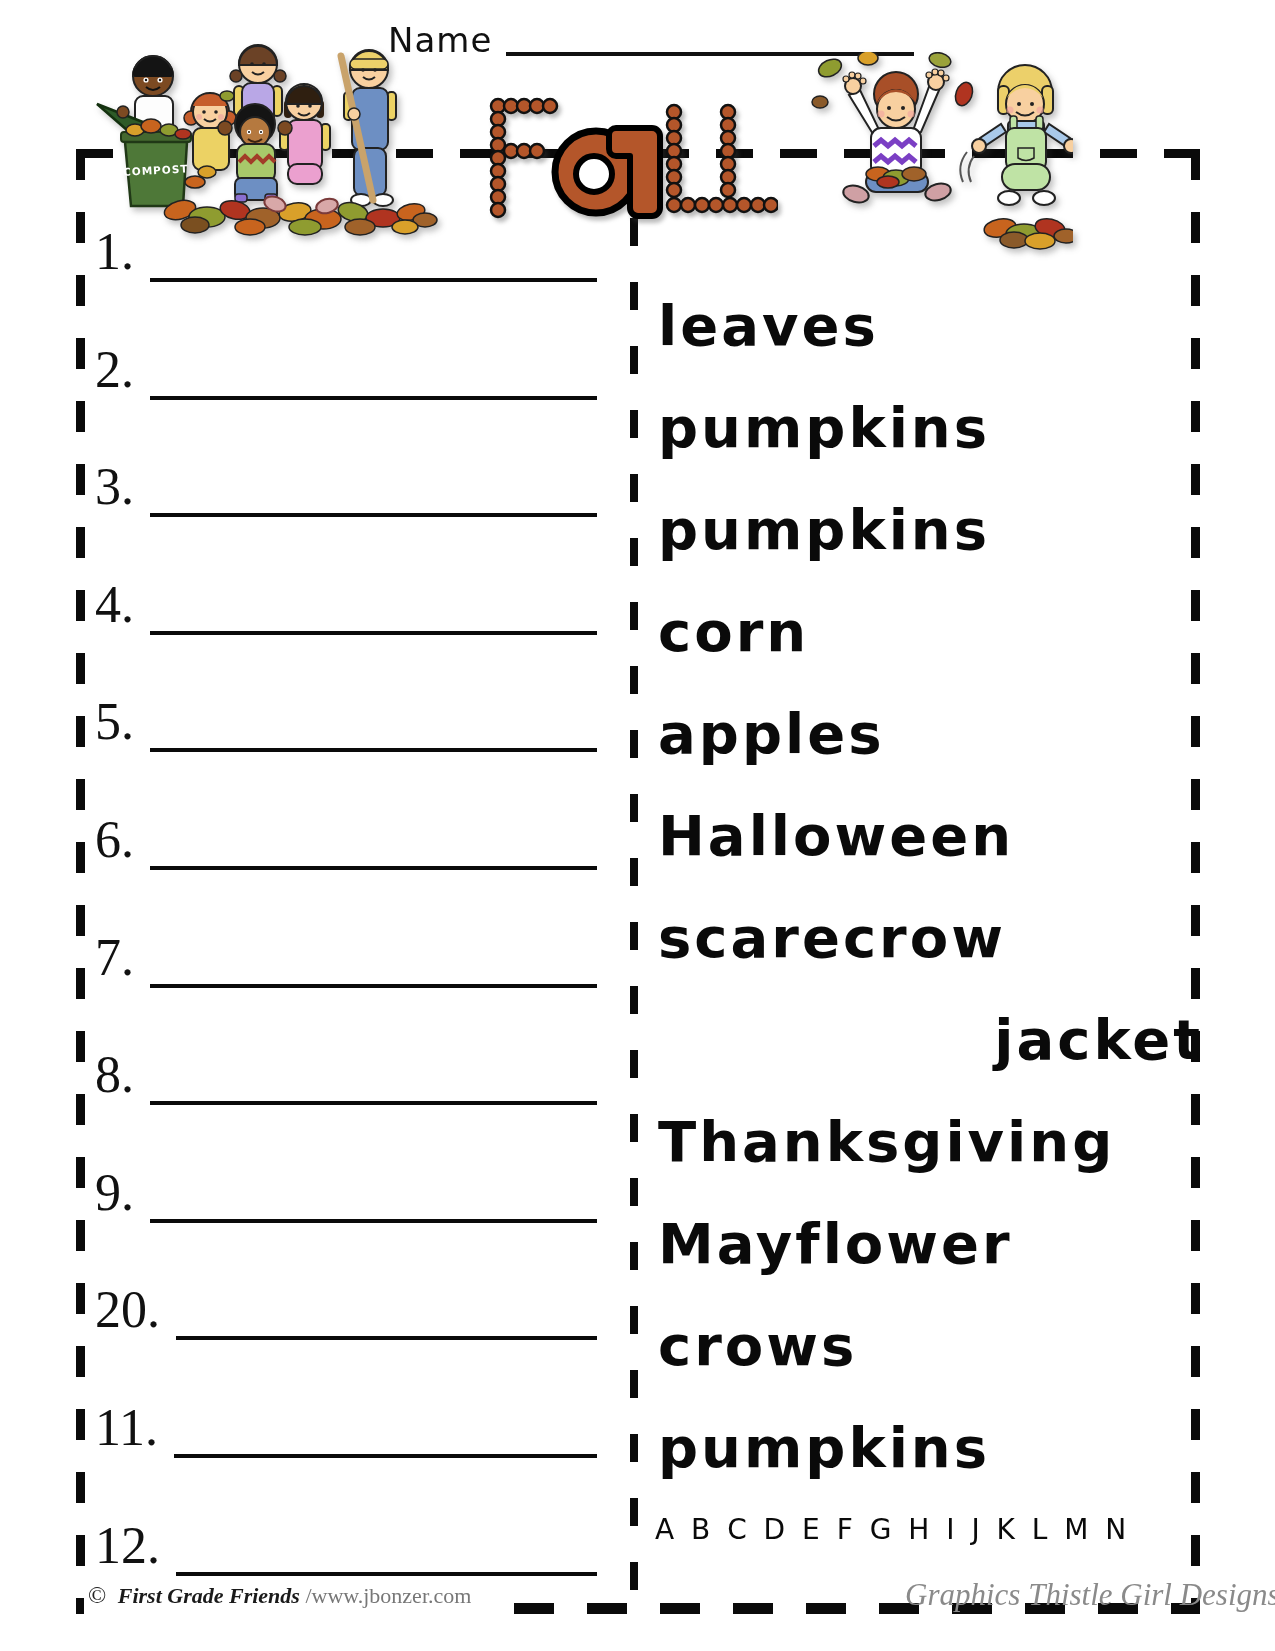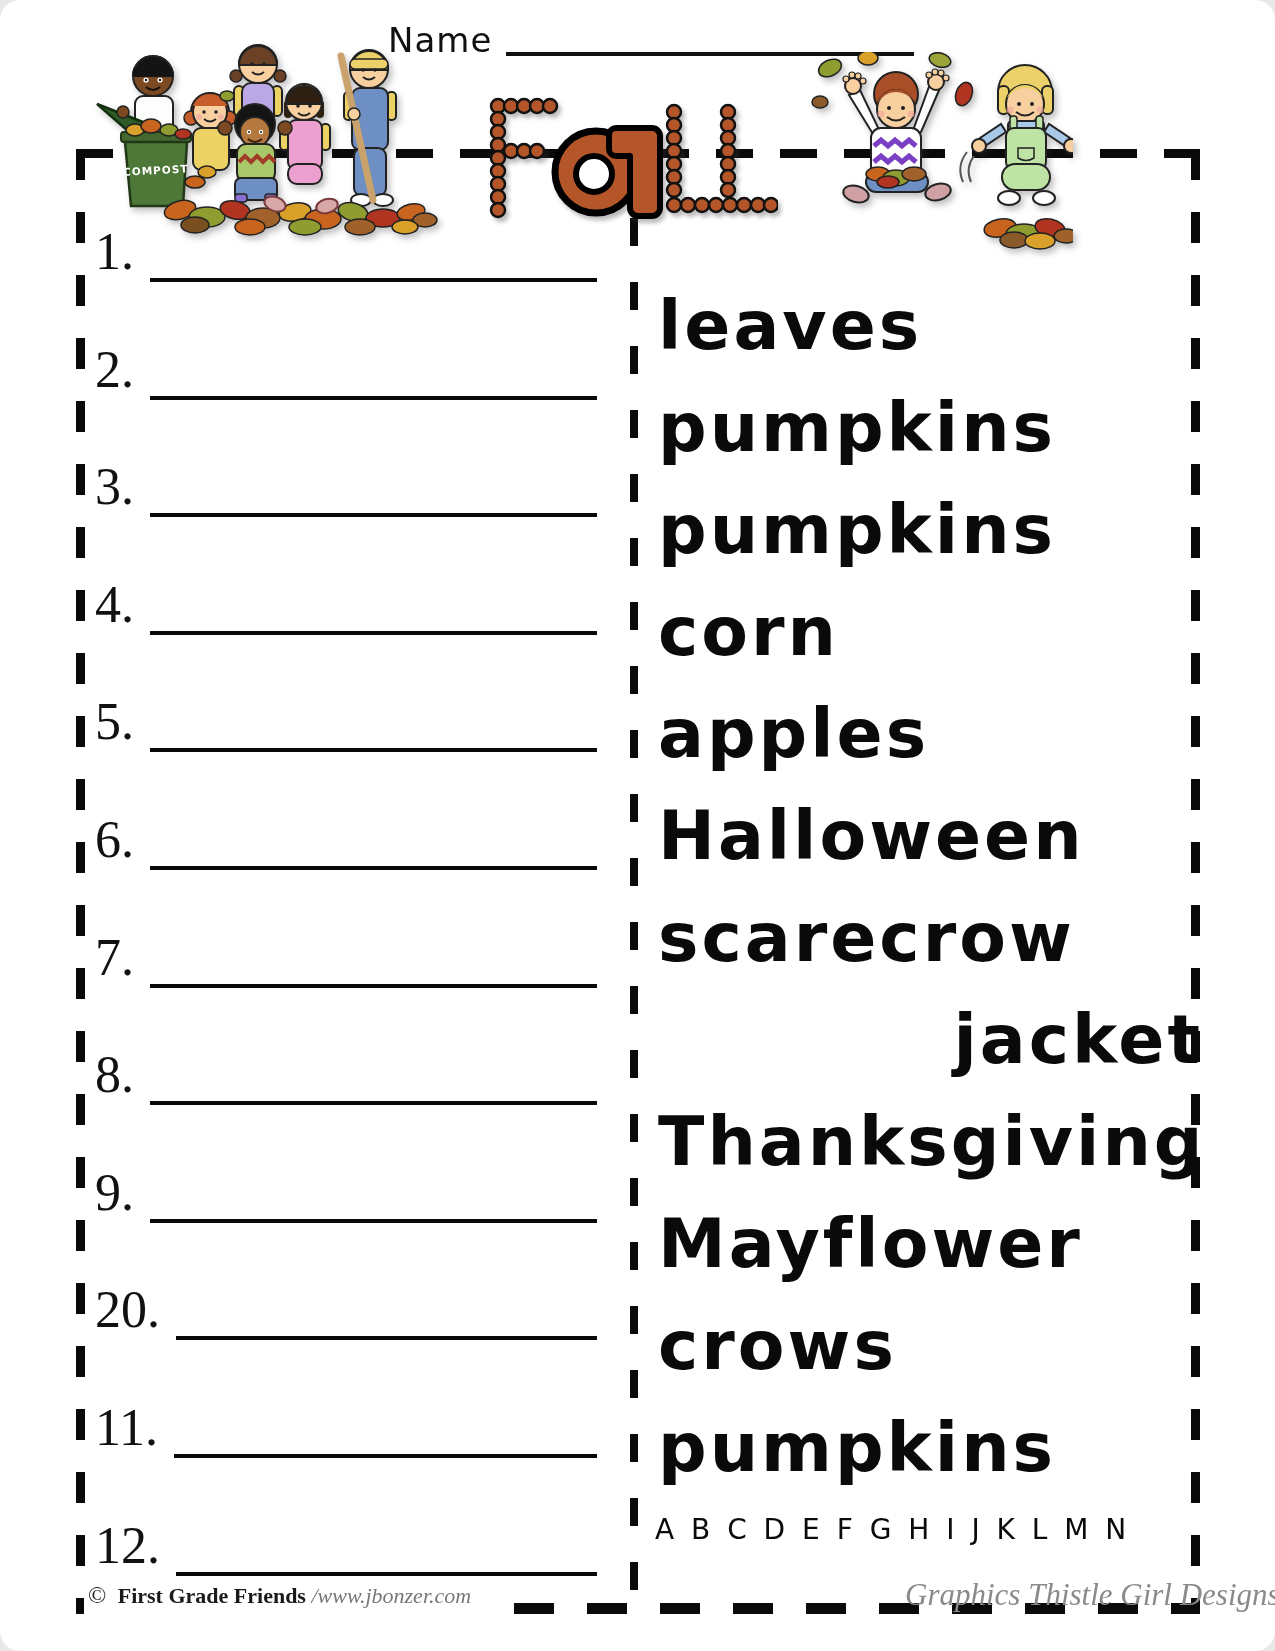--- a/index.html
+++ b/index.html
@@ -1,17 +1,17 @@
 <!DOCTYPE html>
 <html><head>
 <meta charset="utf-8">
 <style>
   html,body{margin:0;padding:0;background:#e8e8e8;}
   .canvas{position:relative;width:1275px;height:1651px;background:#ffffff;overflow:hidden;
-          font-family:"DejaVu Sans",sans-serif;color:#0a0a0a;border-radius:20px;}
+          font-family:"DejaVu Sans",sans-serif;color:#0a0a0a;}
 
   
   .name-row{position:absolute;left:388px;top:20px;z-index:2;display:flex;align-items:flex-end;}
   .name-label{font-size:34px;font-weight:400;letter-spacing:1px;color:#111;}
   .name-line{display:inline-block;width:408px;height:0;border-bottom:4px solid #111;margin:0 0 4px 14px;}
 
   
   .b{position:absolute;z-index:1;}
   .b-top{left:76px;top:149px;width:1124px;height:9px;
      background:repeating-linear-gradient(90deg,#0a0a0a 0 37px,transparent 37px 64px);}
@@ -33,36 +33,36 @@
 
   
   .answer-row{position:absolute;left:95px;width:502px;height:66px;z-index:2;
               display:flex;align-items:flex-end;}
   .answer-num{font-family:"Liberation Serif",serif;font-size:52px;line-height:1;color:#111;
               margin-bottom:6px;}
   .answer-blank{flex:1;height:0;border-bottom:4px solid #0a0a0a;margin:0 0 2px 16px;}
 
   
   .word-bank{position:absolute;left:658px;top:275px;width:545px;z-index:2;}
-  .word{font-size:68px;font-weight:bold;line-height:102px;letter-spacing:3px;
+  .word{font-size:56px;font-weight:bold;line-height:102px;letter-spacing:3px;
         white-space:nowrap;color:#0a0a0a;}
   .word.indent{padding-left:16px;text-align:right;}
 
   
   .alphabet{position:absolute;left:655px;top:1512px;width:550px;z-index:2;text-align:left;}
   .alpha-row{font-size:28px;font-weight:400;letter-spacing:4px;line-height:35px;
              white-space:nowrap;color:#0a0a0a;}
 
   
   .footer-left{position:absolute;left:84px;top:1580px;z-index:4;background:#fff;
                padding:2px 12px 6px 4px;font-family:"Liberation Serif",serif;
                font-size:22px;white-space:nowrap;}
   .copy-sym{font-style:normal;font-size:24px;color:#222;margin-right:6px;}
-  .footer-author{font-weight:600;color:#1a1a1a;}
-  .footer-url{font-style:italic;color:#777;}
+  .footer-author{font-style:italic;font-weight:600;color:#1a1a1a;}
+  .footer-url{color:#777;}
   .footer-right{position:absolute;left:905px;top:1577px;z-index:4;
                 font-family:"Liberation Serif",serif;font-style:italic;font-size:31px;
                 color:#8a8a8a;white-space:nowrap;}
 </style>
 </head>
 <body>
 
 <div class="canvas">
 
   <div class="name-row">

